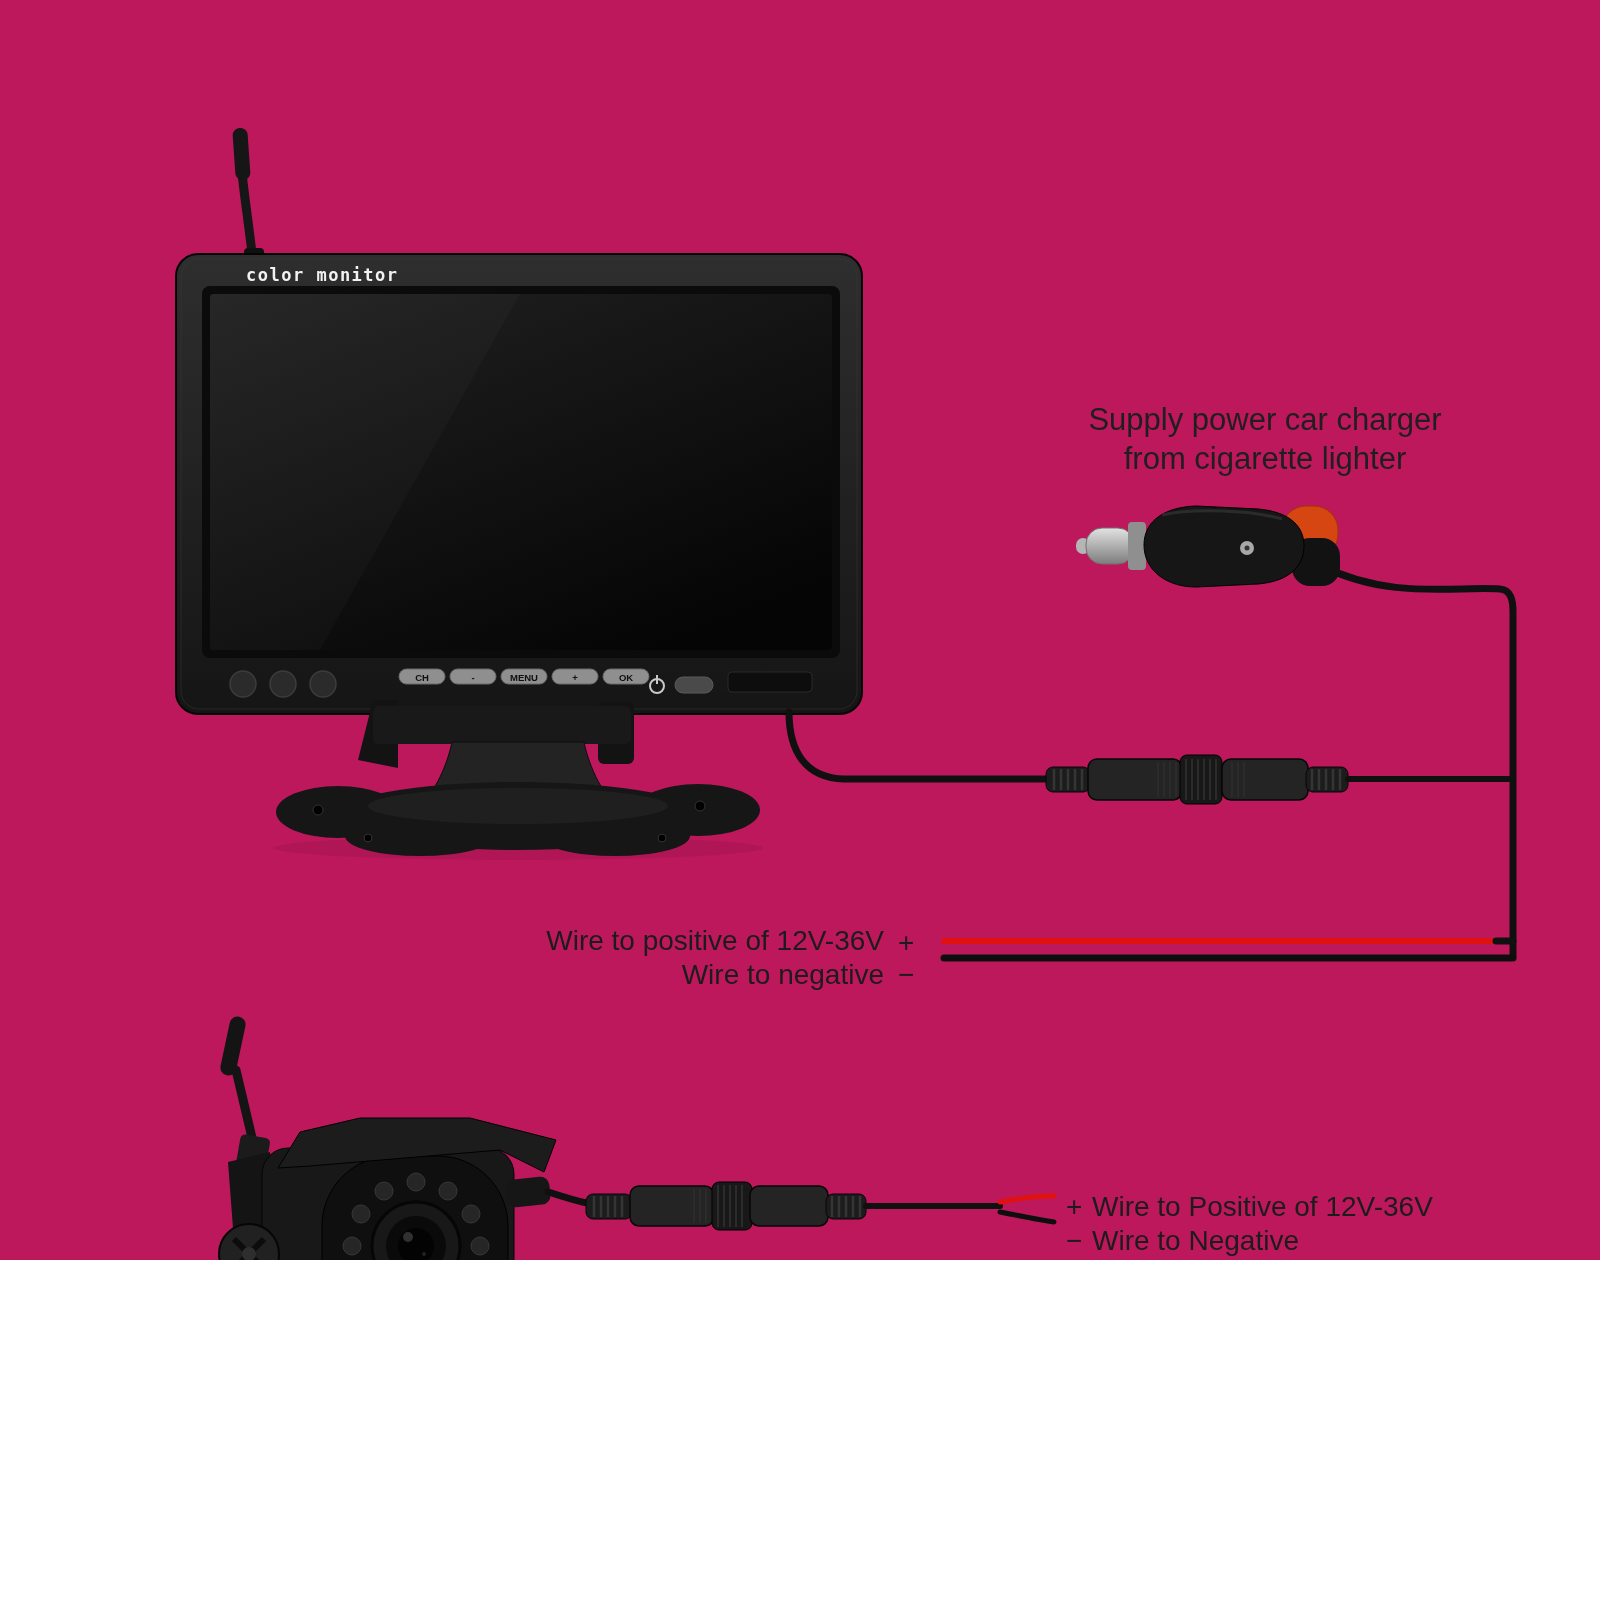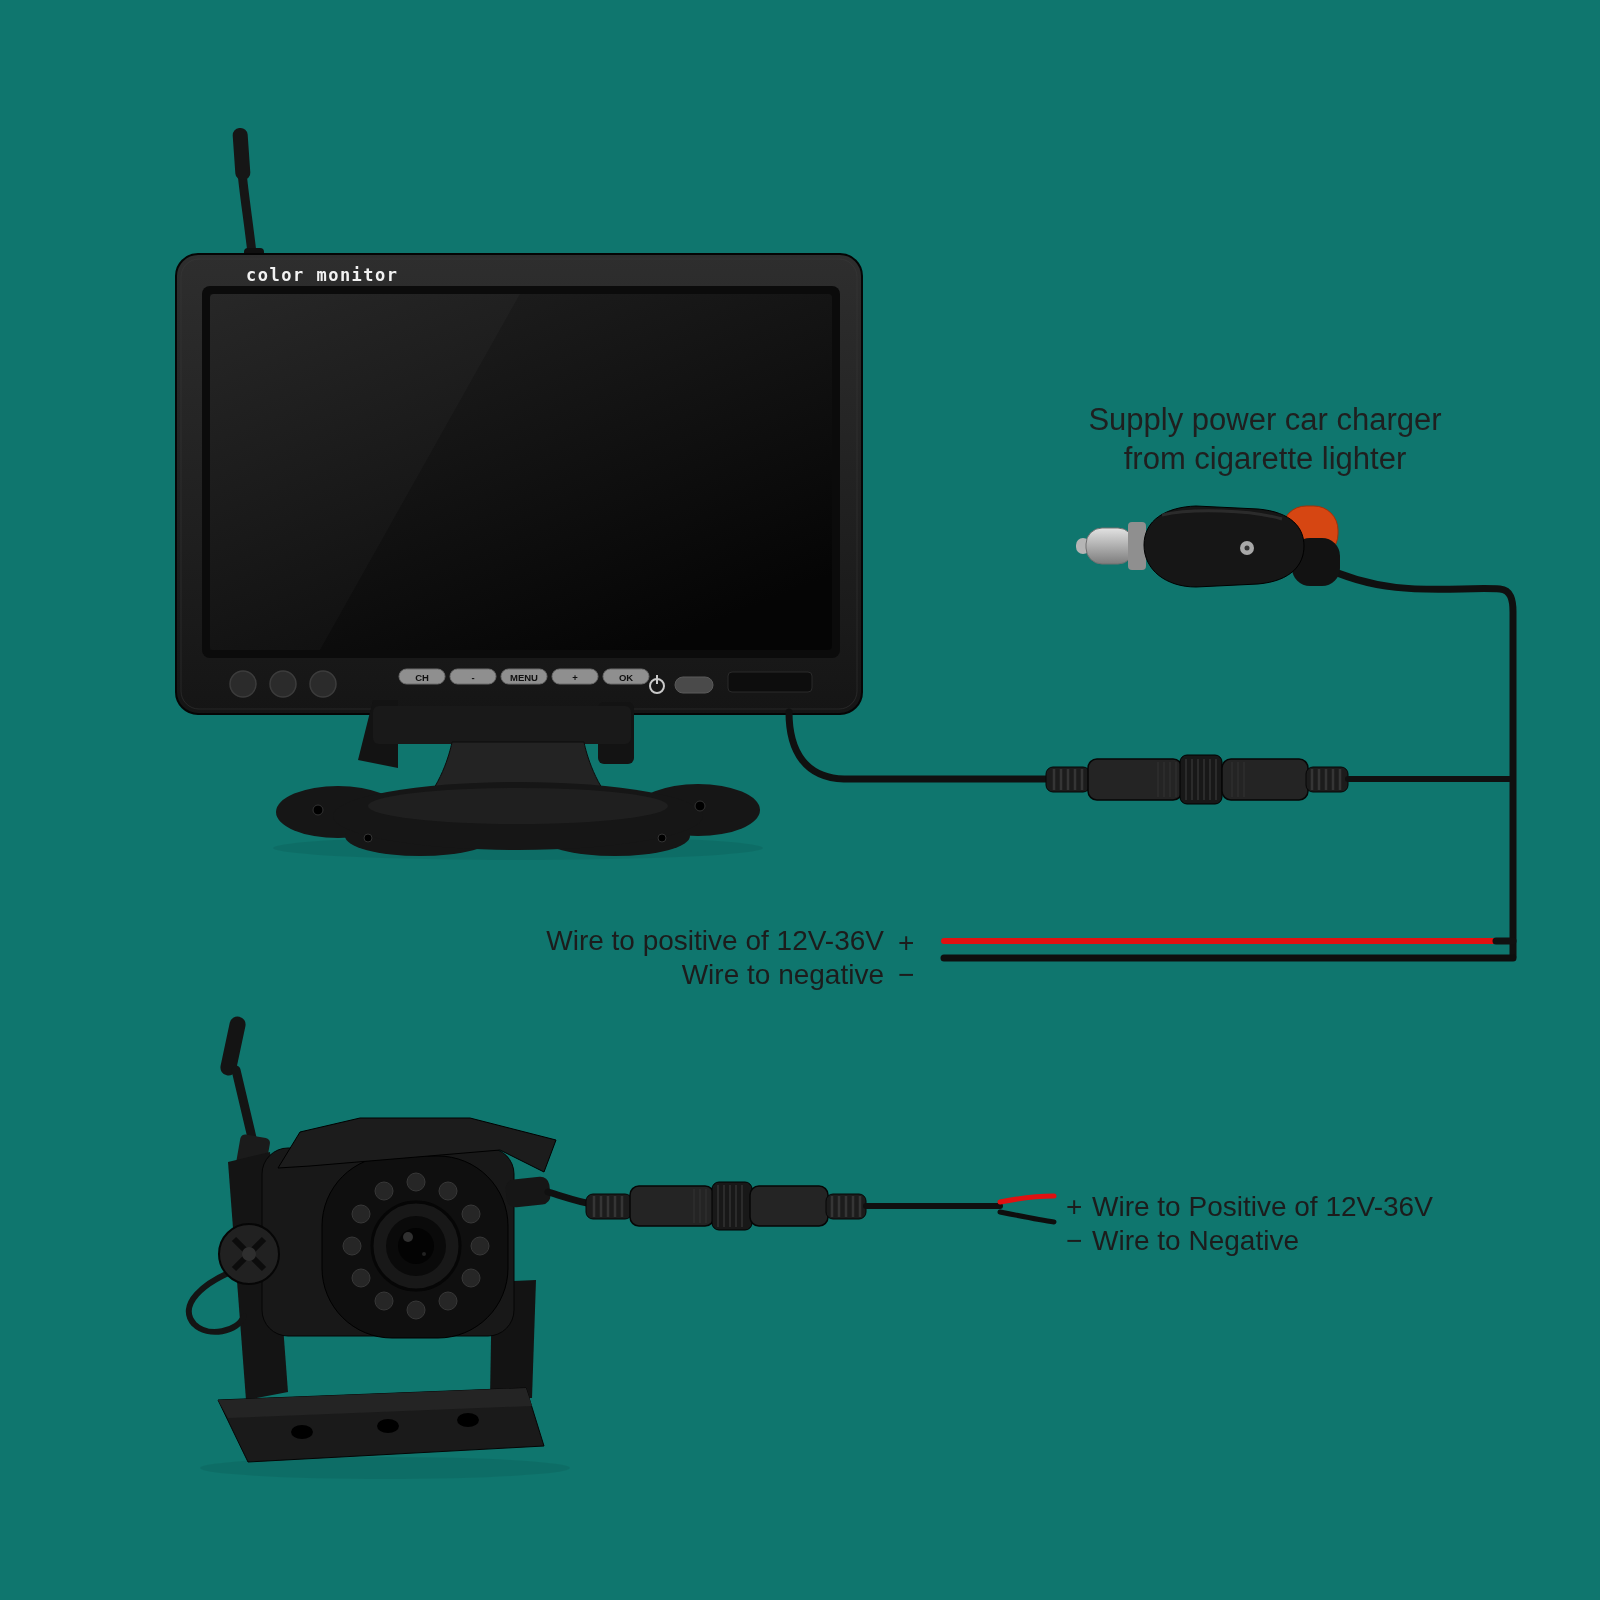--- a/index.html
+++ b/index.html
@@ -1,16 +1,16 @@
 <!DOCTYPE html>
 <html><head>
 <meta charset="utf-8">
 <style>
   html, body { margin: 0; padding: 0; background: #ffffff; }
-  .canvas { width: 1600px; height: 1600px; position: relative; background: #0f766e; overflow: hidden; }
+  .canvas { width: 1600px; height: 1260px; position: relative; background: #be185d; overflow: hidden; }
   svg { display: block; }
   .label  { font-family: "Liberation Sans", sans-serif; font-size: 28px; fill: #1c1c1c; }
   .caption{ font-family: "Liberation Sans", sans-serif; font-size: 31px; fill: #1f1f1f; }
   .sign   { font-family: "Liberation Sans", sans-serif; font-size: 28px; fill: #1c1c1c; }
   .brand  { font-family: "DejaVu Sans Mono", monospace; font-size: 17px; font-weight: bold; fill: #f2f2f2; letter-spacing: 1.5px; }
   .pill-label { font-family: "Liberation Sans", sans-serif; font-size: 9.5px; font-weight: bold; fill: #101010; text-anchor: middle; }
   .cable { stroke: #101010; stroke-width: 7; fill: none; stroke-linecap: round; }
   .wire-thin { stroke-width: 6; fill: none; stroke-linecap: round; }
   .rib   { stroke: #353535; stroke-width: 2.5; fill: none; }
   .knurl { stroke: #2b2b2b; stroke-width: 2; fill: none; }

